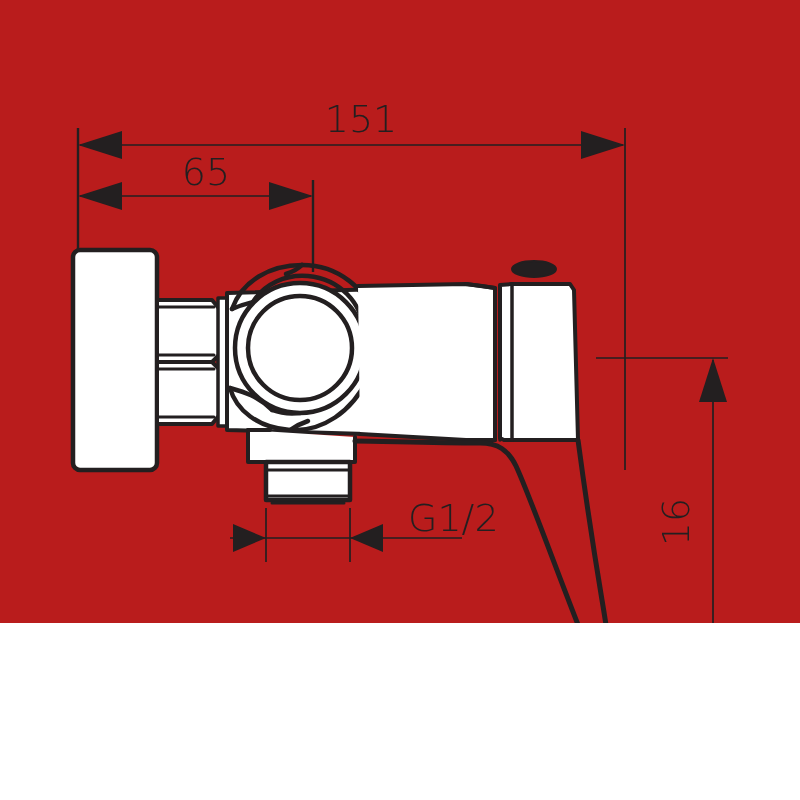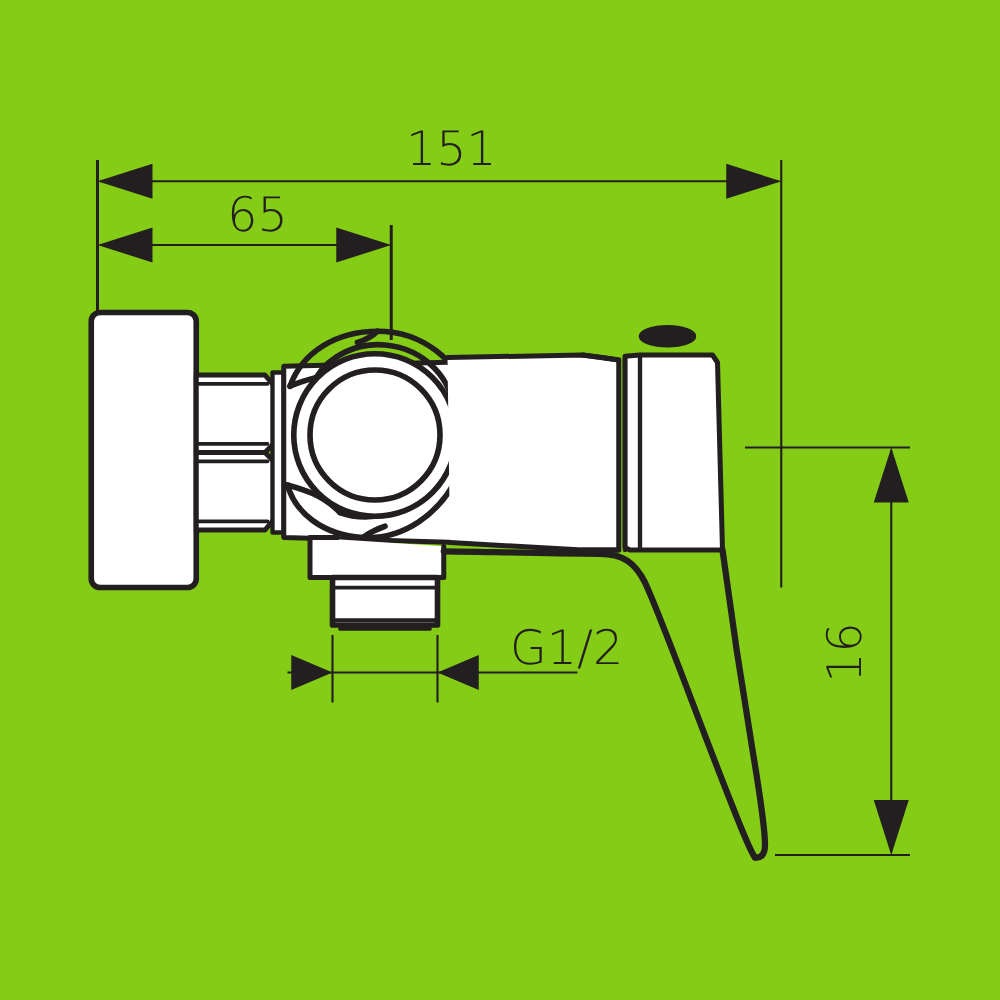--- a/index.html
+++ b/index.html
@@ -7,22 +7,22 @@
     margin: 0;
     padding: 0;
     background: #ffffff;
   }
   body {
     font-family: "DejaVu Sans", sans-serif;
   }
   #stage {
     position: relative;
     width: 800px;
-    height: 800px;
-    background: #84cc16;
+    height: 623px;
+    background: #b91c1c;
     overflow: hidden;
   }
   #drawing {
     position: absolute;
     left: 0;
     top: 0;
     width: 800px;
     height: 800px;
     display: block;
   }

